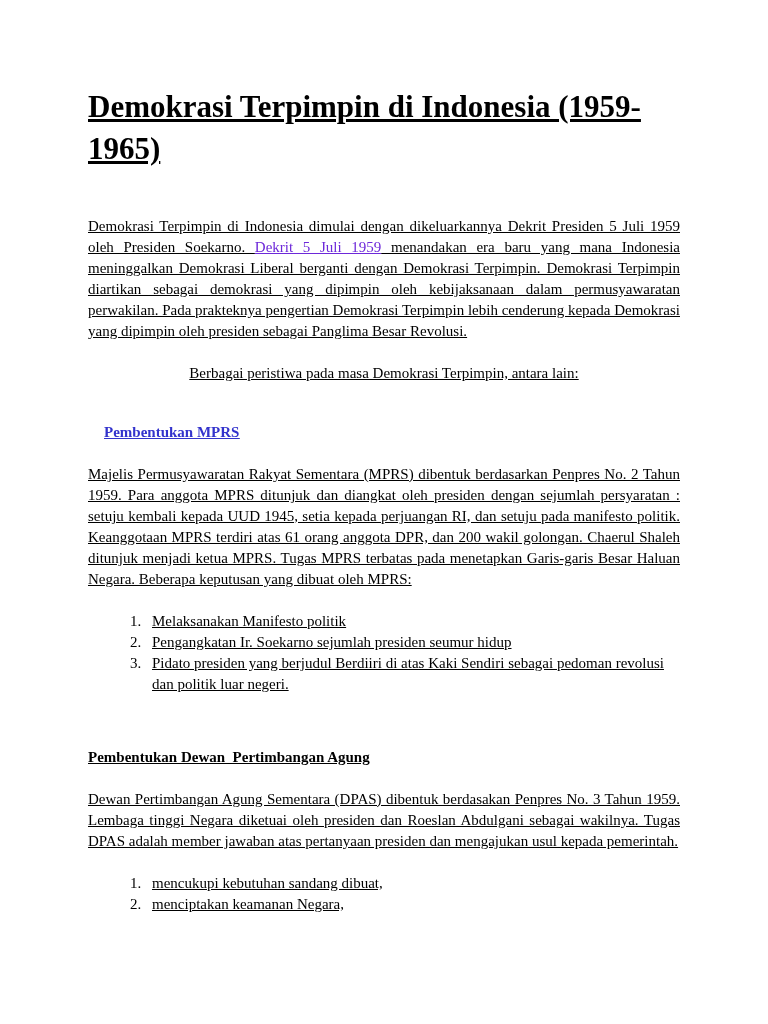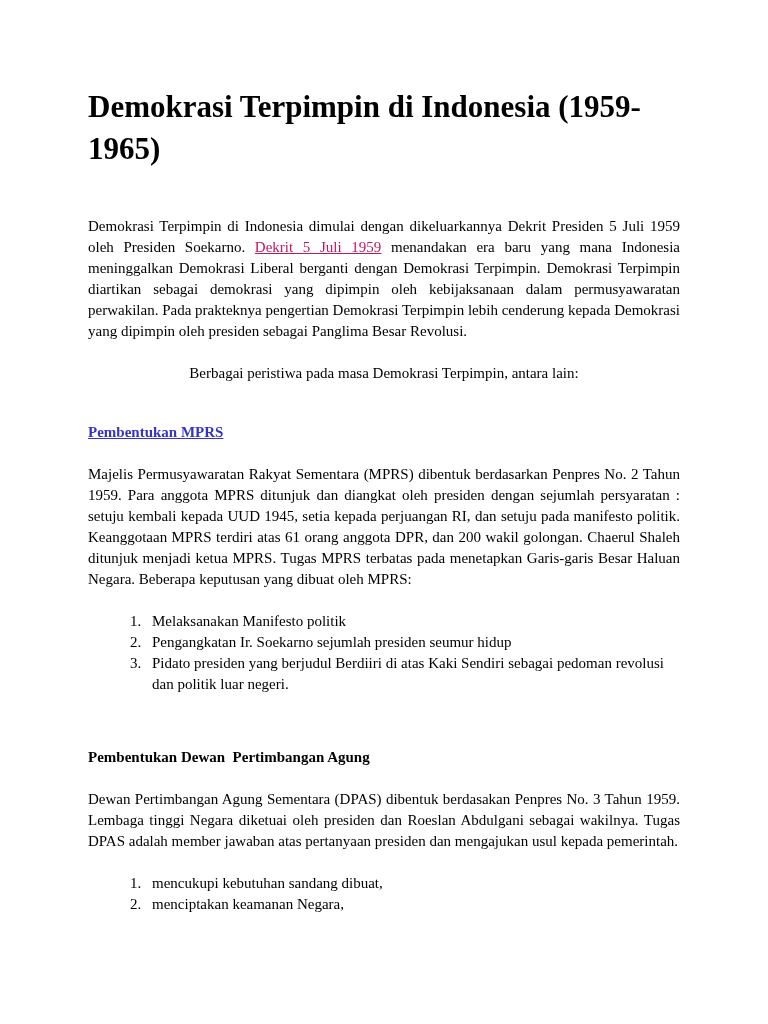--- a/index.html
+++ b/index.html
@@ -13,20 +13,21 @@
     font-family: "Liberation Serif", "DejaVu Serif", serif;
     color: #000000;
     overflow: hidden;
   }
   .page {
     box-sizing: border-box;
     width: 768px;
     height: 1024px;
     padding: 86px 88px 40px 88px;
     background: #ffffff;
+    text-decoration: underline;
   }
   h1.doc-title {
     font-size: 31px;
     line-height: 1.35;
     font-weight: bold;
     margin: 0 0 46px 0;
     letter-spacing: 0px;
   }
   p.body-para {
     font-size: 15px;
@@ -34,38 +35,38 @@
     text-align: justify;
     margin: 21px 0;
   }
   p.intro-line {
     font-size: 15px;
     line-height: 21px;
     text-align: center;
     margin: 21px 0 0 0;
   }
   a.doc-link {
-    color: #be185d;
+    color: #6d28d9;
     text-decoration: underline;
     cursor: pointer;
   }
   h2.section-heading {
     font-size: 15px;
     line-height: 21px;
     font-weight: bold;
     margin: 52px 0 21px 0;
     white-space: pre-wrap;
   }
   h2.section-heading-link {
     font-size: 15px;
     line-height: 21px;
     font-weight: bold;
     color: #3333cc;
     text-decoration: underline;
-    margin: 38px 0 21px 0;
+    margin: 38px 0 21px 16px;
     cursor: pointer;
   }
   ol.doc-list {
     font-size: 15px;
     line-height: 21px;
     margin: 21px 0;
     padding-left: 57px;
     text-align: left;
   }
   ol.doc-list li {

